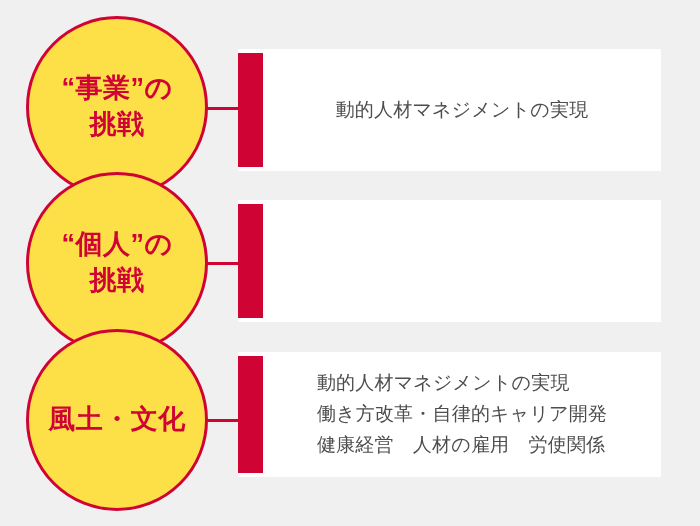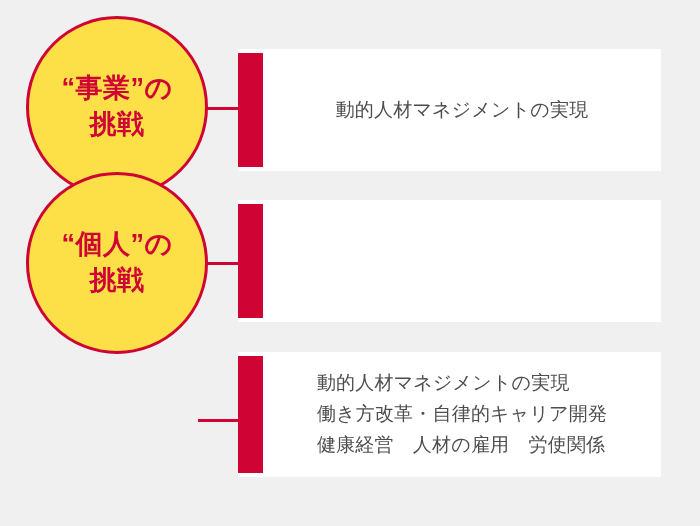--- a/index.html
+++ b/index.html
@@ -125,14 +125,19 @@
 
   <div class="panel" id="panel-3">
     <span class="panel-bar"></span>
     <div class="panel-text">
       <span class="panel-line">動的人材マネジメントの実現</span>
       <span class="panel-line">働き方改革・自律的キャリア開発</span>
       <span class="panel-line">健康経営　人材の雇用　労使関係</span>
     </div>
   </div>
   <div class="connector" id="connector-3"></div>
+  <div class="circle" id="circle-3">
+    <div class="circle-label">
+      <span class="circle-line">風土・文化</span>
+    </div>
+  </div>
 
 </div>
 
 </body></html>

